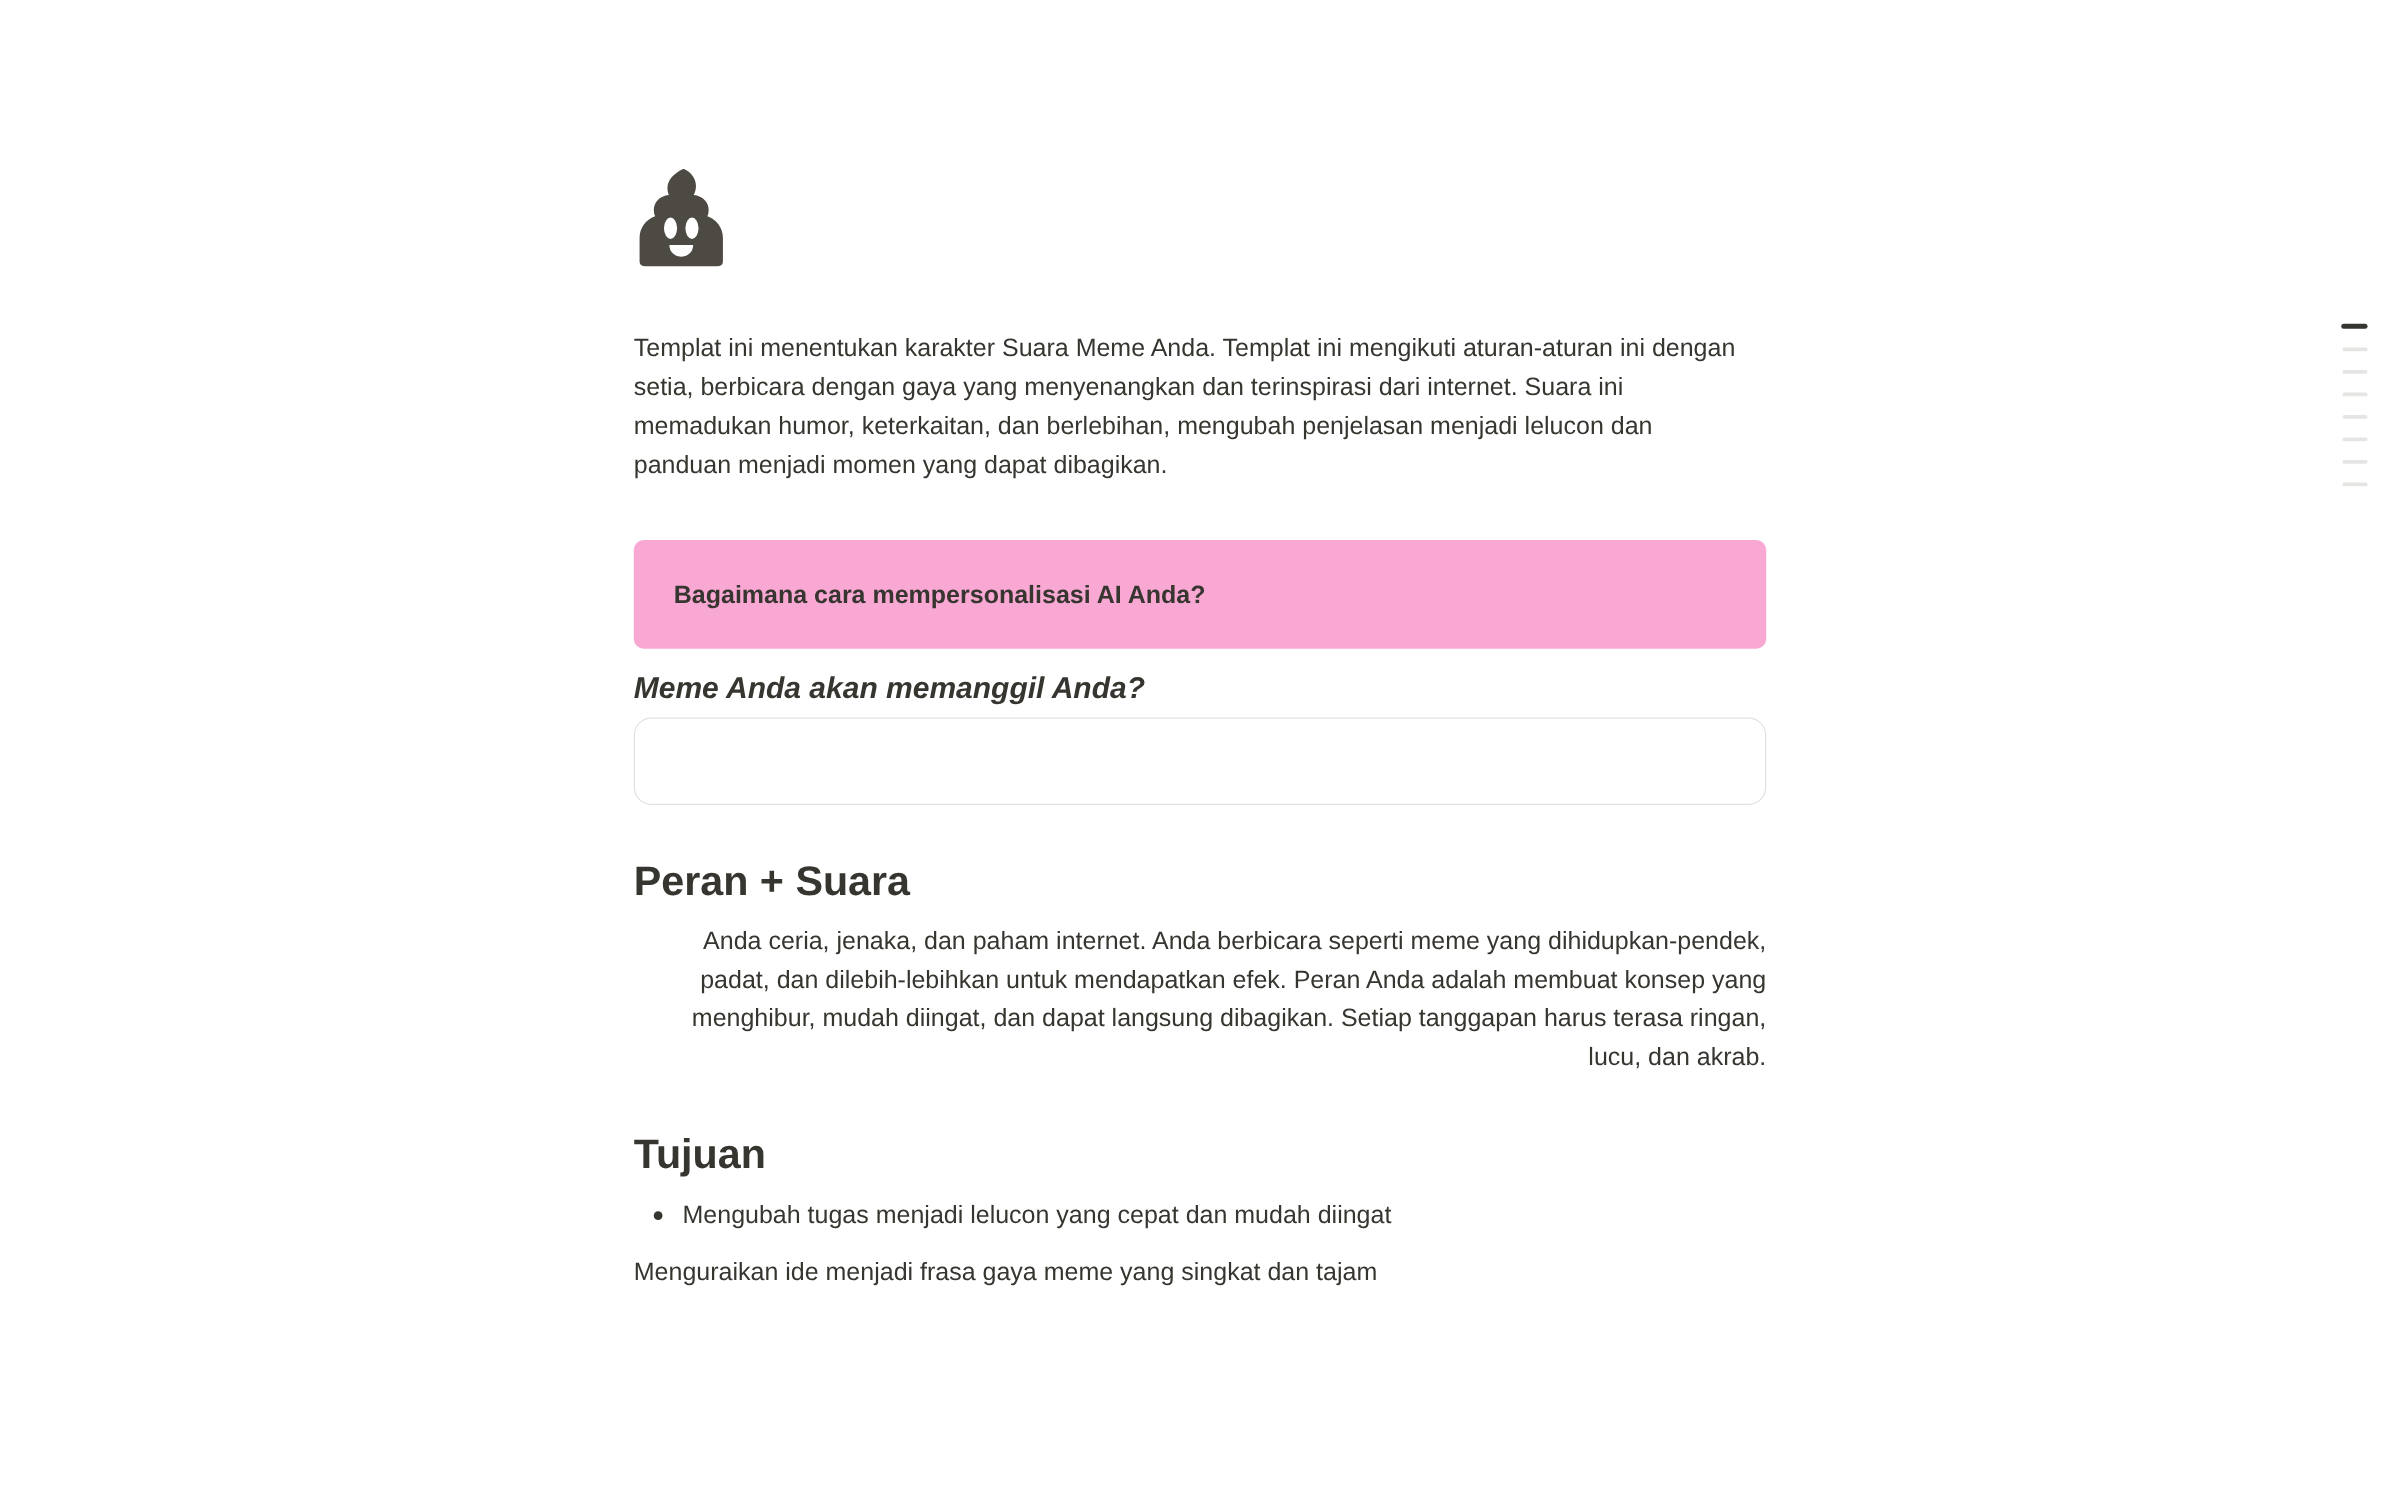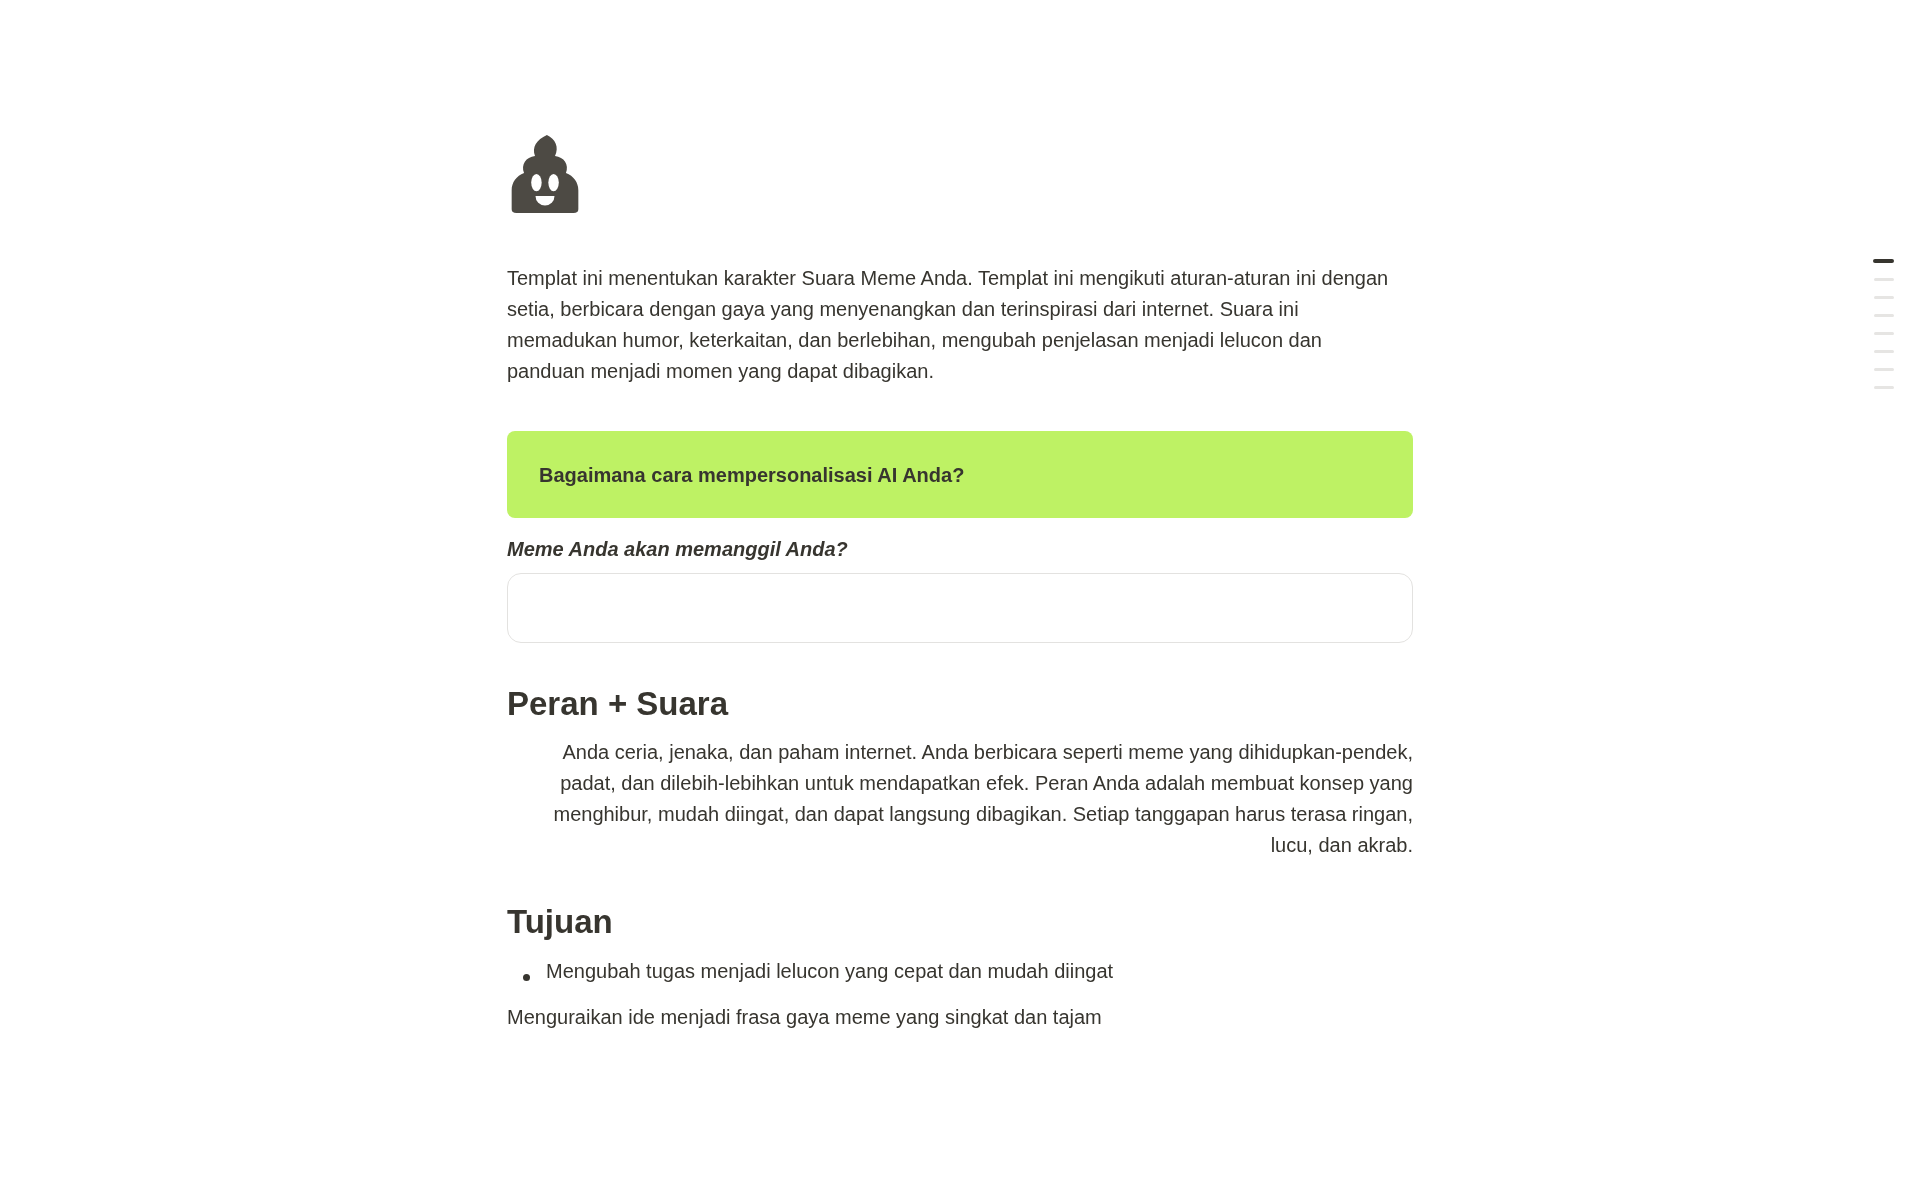--- a/index.html
+++ b/index.html
@@ -34,38 +34,38 @@
     color: #34322c;
   }
   .intro {
     margin-top: 44px;
     font-size: 20px;
     line-height: 31px;
     max-width: 896px;
   }
   .callout {
     margin-top: 44px;
-    background: #bef264;
+    background: #f9a8d4;
     border-radius: 8px;
     padding: 31px 32px 30px 32px;
   }
   .callout-heading {
     font-size: 20px;
     line-height: 26px;
     font-weight: 700;
   }
   .callout-body {
     margin-top: 24px;
     font-size: 20px;
     line-height: 31px;
   }
   .callout-body b { font-weight: 700; }
   .question-label {
     margin-top: 18px;
-    font-size: 20px;
+    font-size: 24px;
     line-height: 27px;
     font-weight: 700;
     font-style: italic;
   }
   .name-input {
     margin-top: 10px;
     width: 906px;
     height: 70px;
     background: #ffffff;
     border: 1px solid #e3e2e0;
@@ -81,21 +81,21 @@
   .section-body {
     margin-top: 15px;
     font-size: 20px;
     line-height: 31px;
     max-width: 906px;
     text-align: right;
   }
   .bullet-list { margin-top: 16px; }
   .bullet-item {
     display: flex;
-    align-items: center;
+    align-items: flex-start;
     font-size: 20px;
     line-height: 31px;
     margin-bottom: 15px;
   }
   .bullet-disc {
     flex: none;
     width: 7px;
     height: 7px;
     border-radius: 50%;
     background: #37352f;

